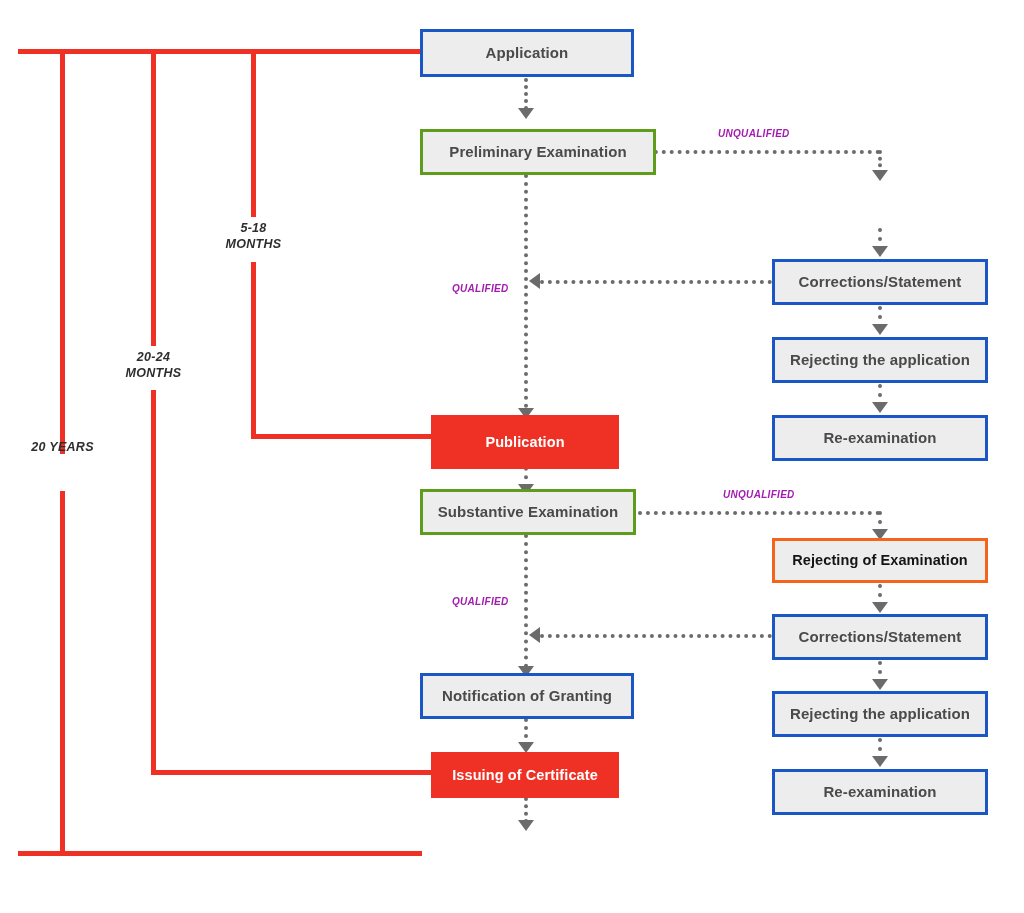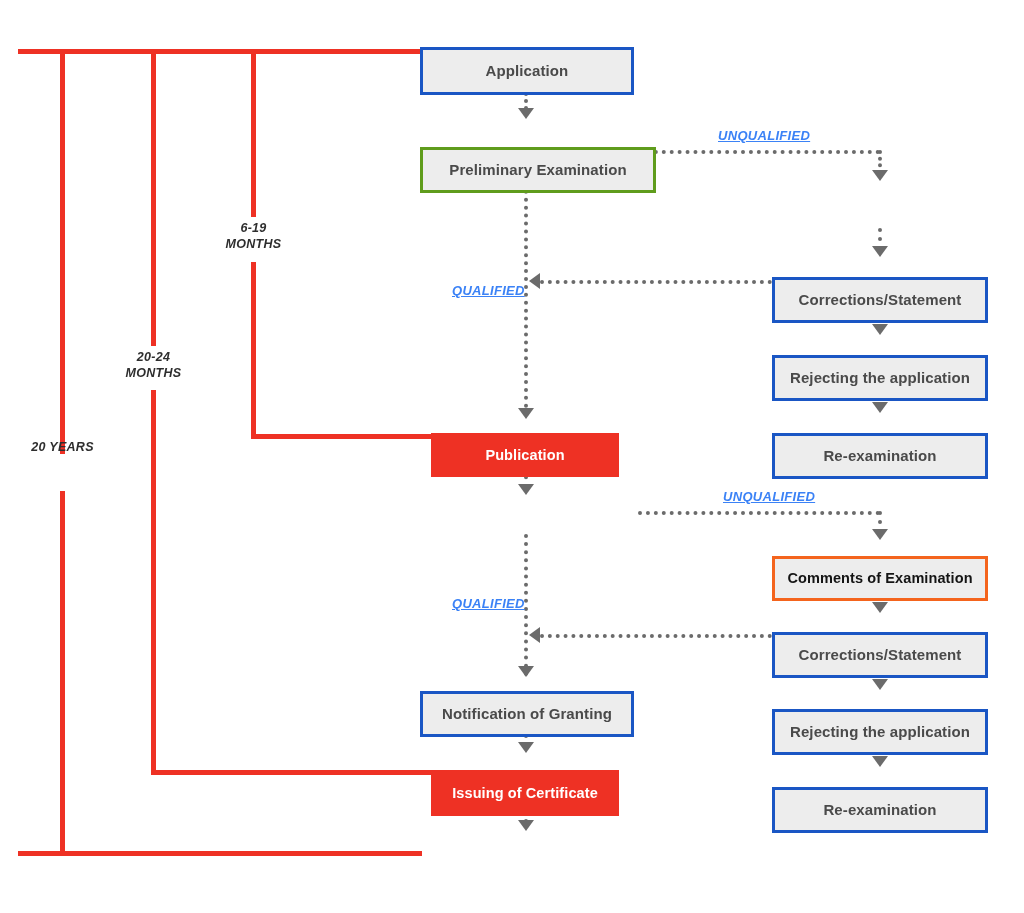--- a/index.html
+++ b/index.html
@@ -29,21 +29,20 @@
     justify-content: center;
     text-align: center;
     font-weight: bold;
     font-size: 15px;
     color: #4a4a4a;
     letter-spacing: 0.1px;
     line-height: 1.15;
     border-style: solid;
     border-width: 3px;
     padding: 0 6px;
-    margin-top: 18px;
   }
   .node.blue   { border-color: #1a56c4; }
   .node.green  { border-color: #5f9c1c; }
   .node.orange { border-color: #f4641d; color: #141414; font-size: 14.5px; }
   .node.purple { border-color: #3f177f; }
   .node.red {
     border-color: #ee3124;
     background: #ee3124;
     color: #ffffff;
     font-size: 14.5px;
@@ -71,27 +70,26 @@
     position: absolute;
     width: 0; height: 0;
     border-top: 8px solid transparent;
     border-bottom: 8px solid transparent;
     border-right: 11px solid #6b6b6b;
   }
 
   
   .edge-label {
     position: absolute;
-    font-size: 13px;
+    font-size: 10px;
     font-weight: bold;
     font-style: italic;
-    color: #3b82f6;
+    color: #a21caf;
     letter-spacing: 0.3px;
     white-space: nowrap;
-    text-decoration: underline;
   }
 
   
   .red-h {
     position: absolute;
     background: #ee3124;
     height: 5px;
   }
   .red-v {
     position: absolute;
@@ -111,21 +109,21 @@
   }
 </style>
 </head>
 <body>
 
 <div id="canvas">
 
   <div class="red-h" style="left:18px; top:49px; width:402px;"></div>
 
   <div class="red-v" style="left:251px; top:49px; height:168px;"></div>
-  <div class="time-label" style="left:201px; top:221px; width:105px;">6-19
+  <div class="time-label" style="left:201px; top:221px; width:105px;">5-18
 MONTHS</div>
   <div class="red-v" style="left:251px; top:262px; height:177px;"></div>
   <div class="red-h" style="left:251px; top:434px; width:180px;"></div>
 
   <div class="red-v" style="left:151px; top:49px; height:297px;"></div>
   <div class="time-label" style="left:101px; top:350px; width:105px;">20-24
 MONTHS</div>
   <div class="red-v" style="left:151px; top:390px; height:385px;"></div>
   <div class="red-h" style="left:151px; top:770px; width:280px;"></div>
 
@@ -185,36 +183,37 @@
   <div class="dot-v" style="left:878px; top:661px; height:22px;"></div>
   <div class="arrow-down" style="left:872px; top:679px;"></div>
 
   <div class="dot-v" style="left:878px; top:738px; height:22px;"></div>
   <div class="arrow-down" style="left:872px; top:756px;"></div>
 
   <div class="node blue" style="left:420px; top:29px; width:214px; height:48px;">Application</div>
 
   <div class="node green" style="left:420px; top:129px; width:236px; height:46px;">Preliminary Examination</div>
 
-  <div class="node red" style="left:431px; top:415px; width:188px; height:44px;">Publication</div>
-
+  <div class="node red" style="left:431px; top:415px; width:188px; height:54px;">Publication</div>
+
+  <div class="node green" style="left:420px; top:489px; width:216px; height:46px;">Substantive Examination</div>
 
   <div class="node red" style="left:431px; top:752px; width:188px; height:46px;">Issuing of Certificate</div>
 
   <div class="node blue" style="left:420px; top:673px; width:214px; height:46px;">Notification of Granting</div>
 
 
 
   <div class="node blue" style="left:772px; top:259px; width:216px; height:46px;">Corrections/Statement</div>
 
   <div class="node blue" style="left:772px; top:337px; width:216px; height:46px;">Rejecting the application</div>
 
   <div class="node blue" style="left:772px; top:415px; width:216px; height:46px;">Re-examination</div>
 
-  <div class="node orange" style="left:772px; top:538px; width:216px; height:45px;">Comments of Examination</div>
+  <div class="node orange" style="left:772px; top:538px; width:216px; height:45px;">Rejecting of Examination</div>
 
   <div class="node blue" style="left:772px; top:614px; width:216px; height:46px;">Corrections/Statement</div>
 
   <div class="node blue" style="left:772px; top:691px; width:216px; height:46px;">Rejecting the application</div>
 
   <div class="node blue" style="left:772px; top:769px; width:216px; height:46px;">Re-examination</div>
 
 </div>
 
 </body></html>

